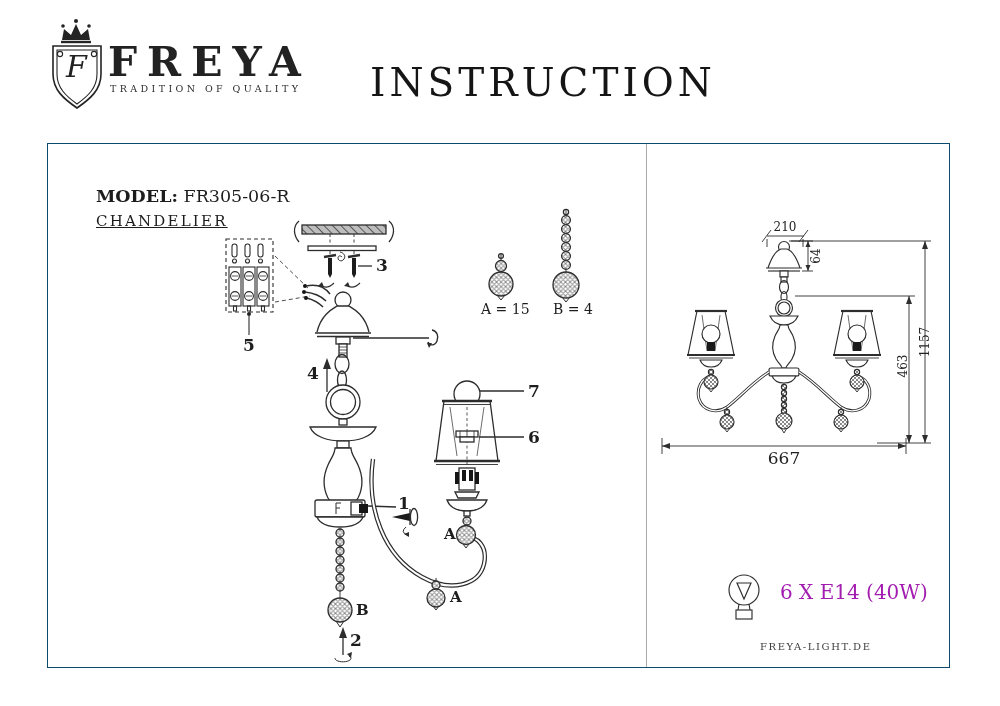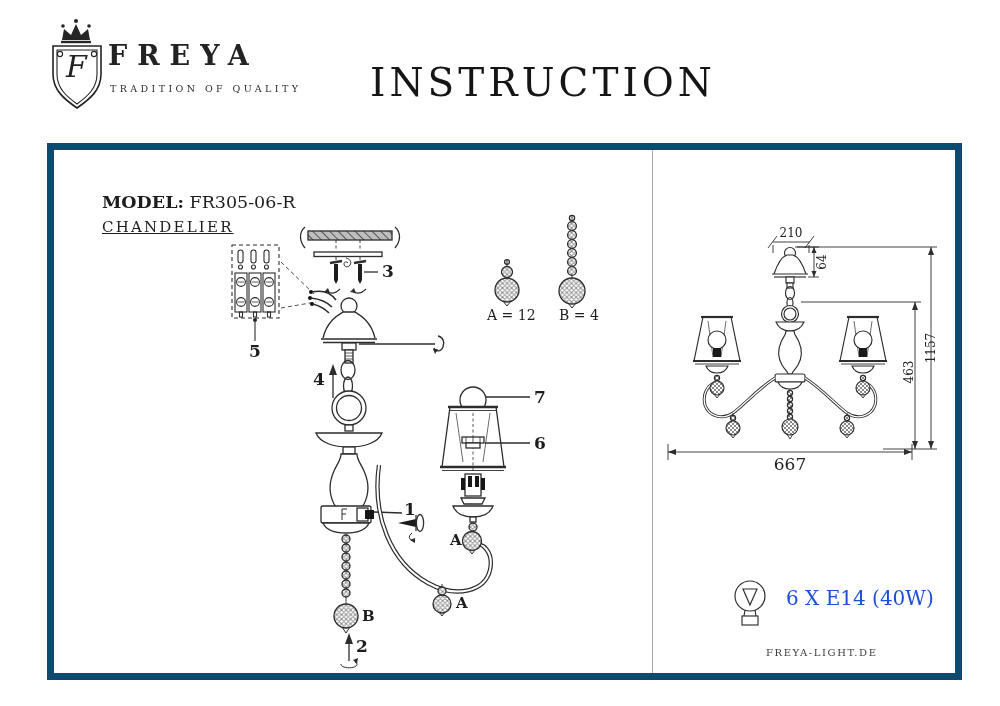--- a/index.html
+++ b/index.html
@@ -1,36 +1,36 @@
 <!DOCTYPE html>
 <html><head>
 <meta charset="utf-8">
 <style>
   html,body{margin:0;padding:0;background:#fff;}
   .page{position:relative;width:1000px;height:706px;background:#ffffff;overflow:hidden;
         font-family:"DejaVu Serif", serif;color:#1d1d1d;}
   .lbl{position:absolute;white-space:nowrap;line-height:1;}
-  .brand{font-size:27px;font-weight:bold;letter-spacing:10px;color:#222;}
+  .brand{font-size:41px;font-weight:bold;letter-spacing:10px;color:#222;}
   .tagline{font-size:9.5px;letter-spacing:3.4px;color:#2d2d2d;}
   .title{font-size:39px;letter-spacing:4px;color:#151515;width:360px;text-align:center;margin-left:41px;}
   .logo-letter{font-size:30px;font-style:italic;color:#222;}
   .mainbox{position:absolute;left:47px;top:143px;width:901px;height:523px;
-           border:7px solid #0c4a6e;}
+           border:1px solid #0c4a6e;}
   .lpanel{position:absolute;left:0;top:0;width:598px;height:523px;}
   .rpanel{position:absolute;left:598px;top:0;right:0;height:523px;border-left:1px solid #ababab;}
   .lpanel svg,.rpanel svg{position:absolute;left:0;top:0;}
   .model-line{font-size:17.5px;}
   .model-label{font-weight:bold;}
   .model-type{font-size:15px;letter-spacing:2.2px;text-decoration:underline;}
   .num{font-weight:bold;font-size:17px;}
   .letter{font-weight:bold;font-size:15px;}
   .cnt{font-size:14px;}
   .dim{font-size:12px;text-align:center;color:#222;}
   .rot90{transform:rotate(-90deg);transform-origin:center center;}
-  .lamps{font-size:20px;color:#1d4ed8;}
+  .lamps{font-size:20px;color:#a21caf;}
   .site{font-size:10px;letter-spacing:1.6px;color:#3c3c3c;}
 </style>
 </head>
 <body>
 
 <div class="page">
 
   <div>
     <svg style="position:absolute;left:40px;top:18px;" width="74" height="96" viewBox="0 0 74 96">
       <g fill="none" stroke="#242424" stroke-width="1.6">
@@ -275,21 +275,21 @@
       <span class="lbl num" style="left:328px;top:113px;">3</span>
       <span class="lbl num" style="left:195px;top:193px;">5</span>
       <span class="lbl num" style="left:259px;top:221px;">4</span>
       <span class="lbl num" style="left:350px;top:351px;">1</span>
       <span class="lbl num" style="left:302px;top:488px;">2</span>
       <span class="lbl num" style="left:480px;top:239px;">7</span>
       <span class="lbl num" style="left:480px;top:285px;">6</span>
       <span class="lbl letter" style="left:396px;top:383px;">A</span>
       <span class="lbl letter" style="left:402px;top:446px;">A</span>
       <span class="lbl letter" style="left:308px;top:459px;">B</span>
-      <span class="lbl cnt" style="left:433px;top:158px;">A = 12</span>
+      <span class="lbl cnt" style="left:433px;top:158px;">A = 15</span>
       <span class="lbl cnt" style="left:505px;top:158px;">B = 4</span>
     </div>
 
     <div class="rpanel">
 
       <svg width="302" height="523" viewBox="0 0 302 523">
         <defs>
           <pattern id="facetR" width="4" height="4" patternUnits="userSpaceOnUse">
             <rect width="4" height="4" fill="#fdfdfd"></rect>
             <path d="M2,0 L4,2 L2,4 L0,2 Z" fill="none" stroke="#3a3a3a" stroke-width="0.6"></path>

